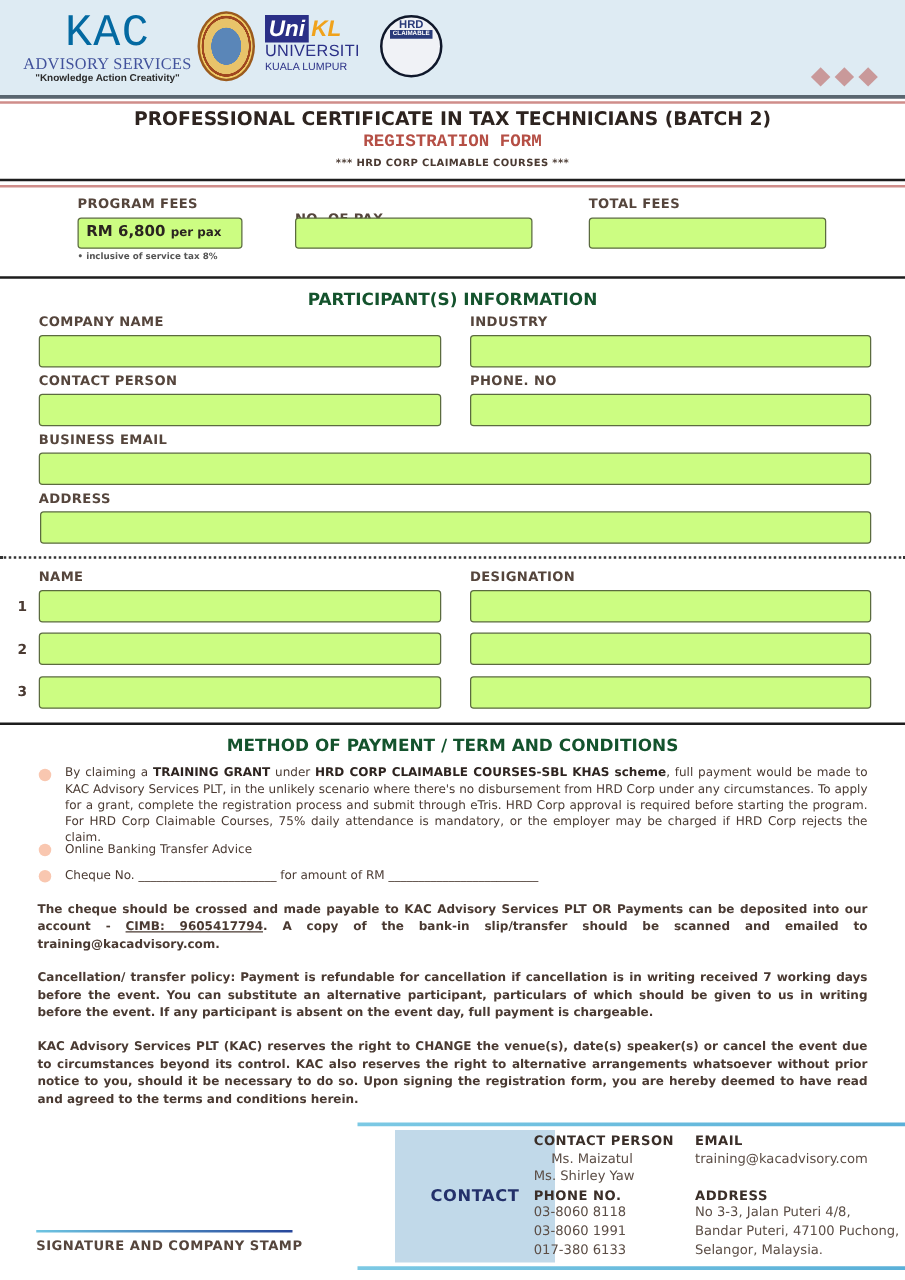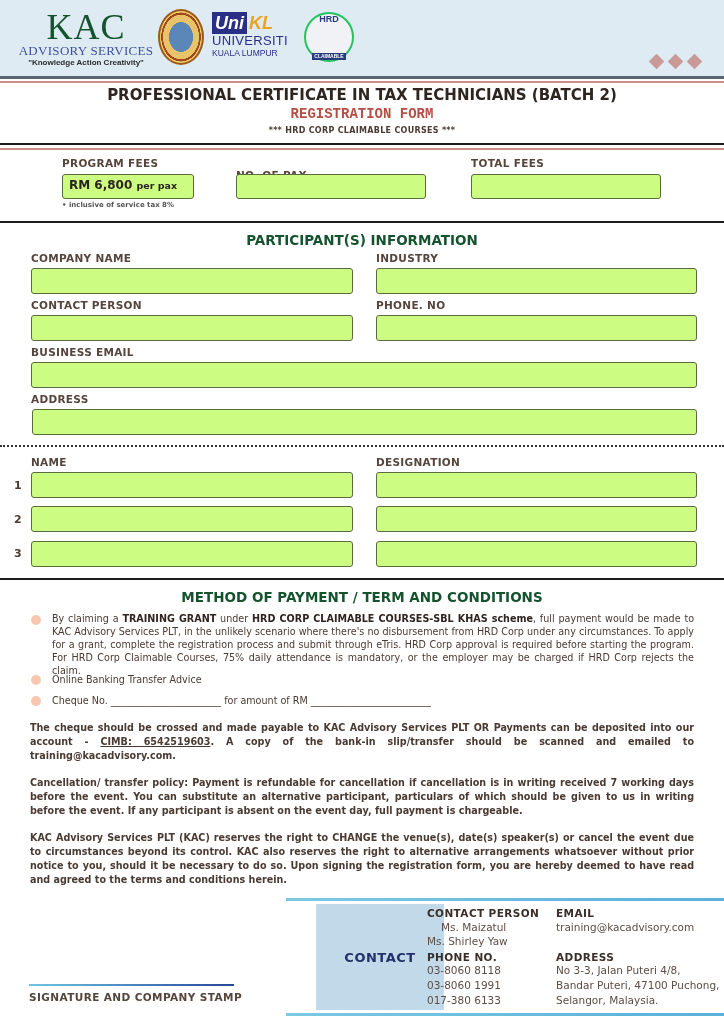--- a/index.html
+++ b/index.html
@@ -5,35 +5,35 @@
   * { box-sizing: border-box; margin: 0; padding: 0; }
   html, body { width: 724px; height: 1024px; background: #ffffff; overflow: hidden; }
   body { font-family: "DejaVu Sans", sans-serif; color: #4a3a32; position: relative; }
 
   
   .header { position: absolute; left: 0; top: 0; width: 724px; height: 76px; background: #deebf3; }
   .hdr-line1 { position: absolute; left: 0; top: 76px; width: 724px; height: 3px; background: #5a6670; }
   .hdr-line2 { position: absolute; left: 0; top: 81px; width: 724px; height: 2px; background: #cf8d8a; }
 
   .kac-logo { position: absolute; left: 16px; top: 10px; width: 140px; text-align: center; }
-  .kac-big { font-family: Liberation Serif, serif; font-size: 36px; color: #14532d; line-height: 34px; letter-spacing: 1px; }
+  .kac-big { font-family: Liberation Mono, monospace; font-size: 36px; color: #0369a1; line-height: 34px; letter-spacing: 1px; }
   .kac-sub { font-family: "Liberation Serif", serif; font-size: 13px; color: #41519b; line-height: 14px; letter-spacing: 0.3px; }
   .kac-tag { font-family: "Liberation Sans", sans-serif; font-size: 8px; font-weight: bold; color: #2b2b2b; line-height: 9px; }
 
   .seal { position: absolute; left: 158px; top: 9px; width: 46px; height: 56px; border-radius: 50%;
           background: radial-gradient(ellipse at center, #5a86b8 0 40%, #e8c36a 41% 60%, #a0471f 61% 66%, #f1cd67 67% 100%);
           border: 2px solid #9b5a1d; }
   .unikl { position: absolute; left: 212px; top: 12px; width: 76px; }
   .unikl-top { display: flex; align-items: center; height: 22px; }
   .unikl-uni { background: #2a2f86; color: #fff; font-family: "Liberation Sans", sans-serif; font-weight: bold; font-style: italic; font-size: 18px; padding: 0 3px; line-height: 22px; }
   .unikl-kl { color: #f0a21b; font-family: "Liberation Sans", sans-serif; font-weight: bold; font-style: italic; font-size: 18px; padding-left: 2px; line-height: 22px; }
   .unikl-u { font-family: "Liberation Sans", sans-serif; font-size: 13px; color: #2a2f86; line-height: 14px; letter-spacing: 0.3px; }
   .unikl-k { font-family: "Liberation Sans", sans-serif; font-size: 8.5px; color: #2a2f86; line-height: 10px; }
-  .hrd-badge { position: absolute; left: 304px; top: 12px; width: 50px; height: 50px; border-radius: 50%; background: #f0f2f6; border: 2px solid #22c55e;
-               display: flex; flex-direction: column; align-items: center; justify-content: space-between; }
+  .hrd-badge { position: absolute; left: 304px; top: 12px; width: 50px; height: 50px; border-radius: 50%; background: #f0f2f6; border: 2px solid #0f172a;
+               display: flex; flex-direction: column; align-items: center; justify-content: flex-start; }
   .hrd-badge .hrd-t { font-family: "Liberation Sans", sans-serif; font-size: 9px; font-weight: bold; color: #2a3b7a; line-height: 10px; }
   .hrd-badge .hrd-c { font-family: "Liberation Sans", sans-serif; font-size: 5px; font-weight: bold; color: #fff; background: #2a3b7a; padding: 0 2px; line-height: 7px; }
   .diamonds { position: absolute; left: 651px; top: 56px; display: flex; gap: 8px; }
   .diamond { width: 11px; height: 11px; background: #c9999a; transform: rotate(45deg); }
 
   
   .title { position: absolute; left: 0; top: 86px; width: 724px; text-align: center; font-family: "DejaVu Sans", sans-serif; font-weight: bold; font-size: 15px; color: #2e2420; }
   .subtitle { position: absolute; left: 0; top: 106px; width: 724px; text-align: center; font-weight: bold; font-size: 14px; color: #b54f45; font-family: Liberation Mono, monospace; }
   .hrdline { position: absolute; left: 0; top: 126px; width: 724px; text-align: center; font-weight: bold; font-size: 8px; color: #4a3a32; letter-spacing: 0.3px; }
   .sep-a1 { position: absolute; left: 0; top: 143px; width: 724px; height: 2px; background: #1d1d1d; }
@@ -196,21 +196,21 @@
 
 <div class="bullet" style="top:615px;"></div>
 <div class="term-text" style="top:612px;"><span>By claiming a </span><b>TRAINING GRANT</b><span> under </span><b>HRD CORP CLAIMABLE COURSES-SBL KHAS scheme</b><span>, full payment would be made to KAC Advisory Services PLT, in the unlikely scenario where there's no disbursement from HRD Corp under any circumstances. To apply for a grant, complete the registration process and submit through eTris. HRD Corp approval is required before starting the program. For HRD Corp Claimable Courses, 75% daily attendance is mandatory, or the employer may be charged if HRD Corp rejects the claim.</span></div>
 
 <div class="bullet" style="top:675px;"></div>
 <div class="term-text" style="top:673px;">Online Banking Transfer Advice</div>
 
 <div class="bullet" style="top:696px;"></div>
 <div class="term-text" style="top:694px;">Cheque No. _______________________ for amount of RM _________________________</div>
 
-<div class="para" style="top:721px;"><span>The cheque should be crossed and made payable to KAC Advisory Services PLT OR Payments can be deposited into our account - </span><u>CIMB: 6542519603</u><span>. A copy of the bank-in slip/transfer should be scanned and emailed to training@kacadvisory.com.</span></div>
+<div class="para" style="top:721px;"><span>The cheque should be crossed and made payable to KAC Advisory Services PLT OR Payments can be deposited into our account - </span><u>CIMB: 9605417794</u><span>. A copy of the bank-in slip/transfer should be scanned and emailed to training@kacadvisory.com.</span></div>
 
 <div class="para" style="top:776px;">Cancellation/ transfer policy: Payment is refundable for cancellation if cancellation is in writing received 7 working days before the event. You can substitute an alternative participant, particulars of which should be given to us in writing before the event. If any participant is absent on the event day, full payment is chargeable.</div>
 
 <div class="para" style="top:831px;">KAC Advisory Services PLT (KAC) reserves the right to CHANGE the venue(s), date(s) speaker(s) or cancel the event due to circumstances beyond its control. KAC also reserves the right to alternative arrangements whatsoever without prior notice to you, should it be necessary to do so. Upon signing the registration form, you are hereby deemed to have read and agreed to the terms and conditions herein.</div>
 
 <div class="sig-line"></div>
 <div class="sig-label">SIGNATURE AND COMPANY STAMP</div>
 
 <div class="contact-wrap">
   <div class="c-top"></div>

